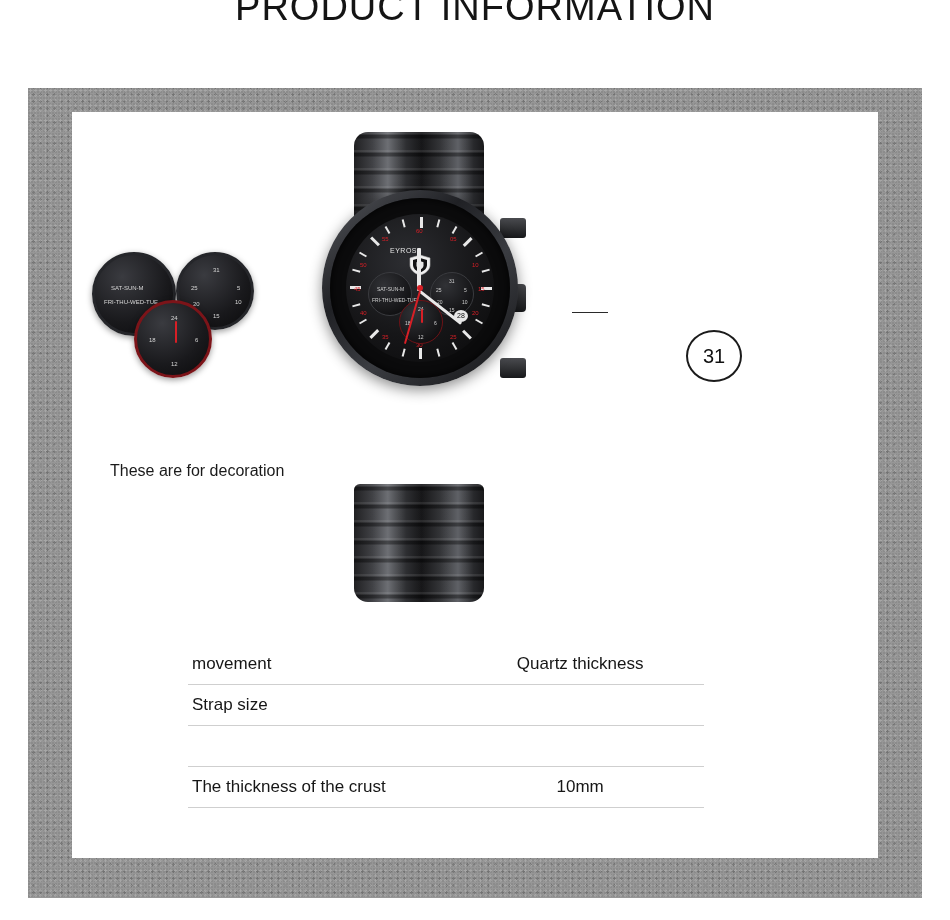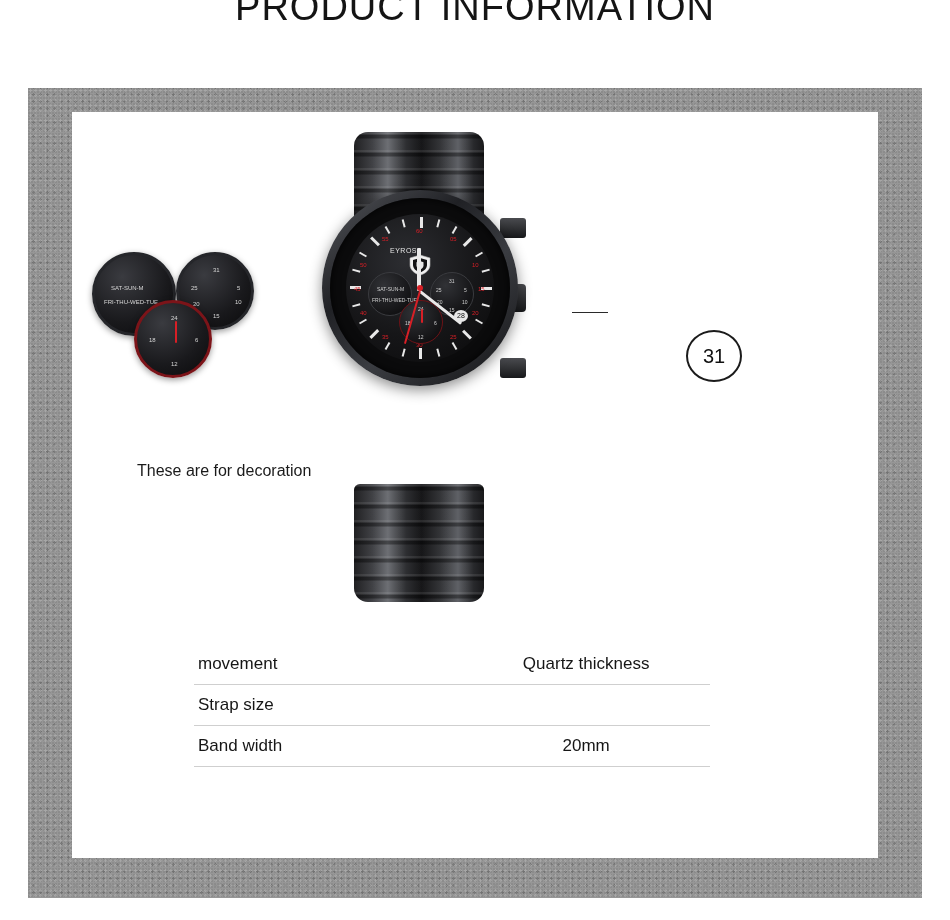--- a/index.html
+++ b/index.html
@@ -233,21 +233,20 @@
     font-family: "Liberation Sans", sans-serif;
     white-space: nowrap;
   }
   .deco-caption {
     position: absolute;
     left: 38px;
     top: 350px;
     font-size: 16px;
     color: #1a1a1a;
     font-family: "Liberation Sans", sans-serif;
-    margin-left: 27px;
   }
 
   
   .callout-label {
     position: absolute;
     left: 538px;
     top: 173px;
     font-size: 20px;
     color: #151515;
     font-family: "Liberation Sans", sans-serif;
@@ -272,21 +271,21 @@
     left: 500px;
     top: 200px;
     width: 36px;
     height: 1px;
     background: #2a2a2a;
   }
 
   
   .spec-table {
     position: absolute;
-    left: 122px;
+    left: 116px;
     top: 532px;
     width: 516px;
   }
   .spec-row {
     display: flex;
     align-items: center;
     height: 40px;
     border-bottom: 1px solid #cfcfcf;
   }
   .spec-key {
@@ -438,18 +437,20 @@
 
   <div class="spec-table">
     <div class="spec-row">
       <div class="spec-key">movement</div>
       <div class="spec-val">Quartz thickness</div>
     </div>
     <div class="spec-row">
       <div class="spec-key">Strap size</div>
     </div>
     <div class="spec-row">
-      <div class="spec-key">Band width</div>
-      <div class="spec-val">20mm</div>
+    </div>
+    <div class="spec-row">
+      <div class="spec-key">The thickness of the crust</div>
+      <div class="spec-val">10mm</div>
     </div>
   </div>
 
 </div>
 
 </body></html>

